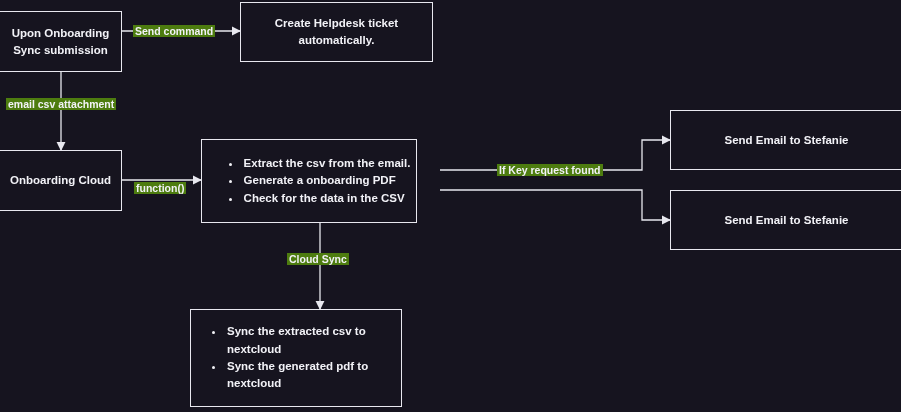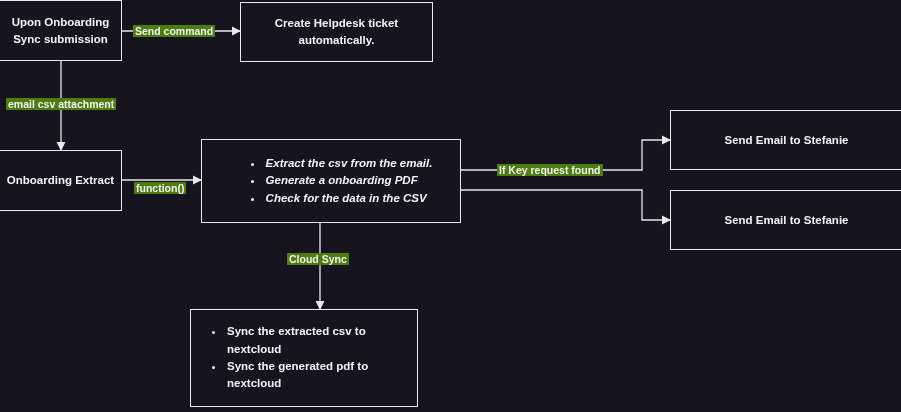--- a/index.html
+++ b/index.html
@@ -91,61 +91,61 @@
 
     <path d="M 122 180 L 201 180" stroke="#e8e8ef" stroke-width="1.3" fill="none" marker-end="url(#arrow)"></path>
 
     <path d="M 440 170 L 642 170 L 642 140 L 670 140" stroke="#e8e8ef" stroke-width="1.3" fill="none" marker-end="url(#arrow)"></path>
 
     <path d="M 440 190 L 642 190 L 642 220 L 670 220" stroke="#e8e8ef" stroke-width="1.3" fill="none" marker-end="url(#arrow)"></path>
 
     <path d="M 320 223 L 320 309" stroke="#e8e8ef" stroke-width="1.3" fill="none" marker-end="url(#arrow)"></path>
   </svg>
 
-  <div class="node" style="left:-1px; top:0px; width:123px; height:61px;">
+  <div class="node" style="left:-1px; top:11px; width:123px; height:61px;">
     <div class="inner-center">
       <span>Upon Onboarding</span><br>
       <span>Sync submission</span>
     </div>
   </div>
 
   <div class="node" style="left:240px; top:2px; width:193px; height:60px;">
     <div class="inner-center">
       <span>Create Helpdesk ticket</span><br>
       <span>automatically.</span>
     </div>
   </div>
 
   <div class="node" style="left:-1px; top:150px; width:123px; height:61px;">
     <div class="inner-center">
-      <span>Onboarding Extract</span>
+      <span>Onboarding Cloud</span>
     </div>
   </div>
 
-  <div class="node bullets" style="left:201px; top:139px; width:260px; height:84px; display:flex; align-items:center;font-style:italic;">
+  <div class="node bullets" style="left:201px; top:139px; width:216px; height:84px; display:flex; align-items:center;">
     <ul class="blist">
       <li>Extract the csv from the email.</li>
       <li>Generate a onboarding PDF</li>
       <li>Check for the data in the CSV</li>
     </ul>
   </div>
 
   <div class="node" style="left:670px; top:110px; width:233px; height:60px;">
     <div class="inner-center">
       <span>Send Email to Stefanie</span>
     </div>
   </div>
 
   <div class="node" style="left:670px; top:190px; width:233px; height:60px;">
     <div class="inner-center">
       <span>Send Email to Stefanie</span>
     </div>
   </div>
 
-  <div class="node bullets" style="left:190px; top:309px; width:228px; height:98px; display:flex; align-items:center;">
+  <div class="node bullets" style="left:190px; top:309px; width:212px; height:98px; display:flex; align-items:center;">
     <ul class="blist">
       <li>Sync the extracted csv to nextcloud</li>
       <li>Sync the generated pdf to nextcloud</li>
     </ul>
   </div>
 
   <div class="edge-label" style="left:133px; top:25px;">Send command</div>
 
   <div class="edge-label" style="left:6px; top:98px;">email csv attachment</div>
 

